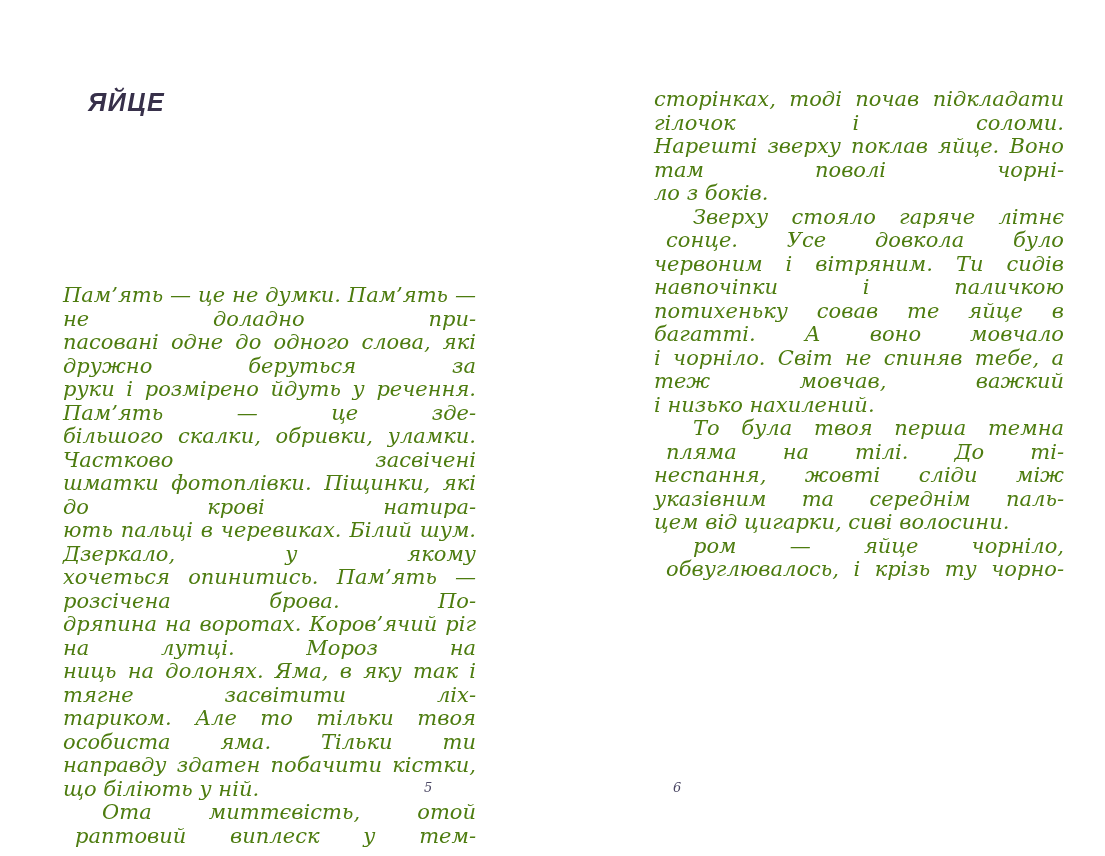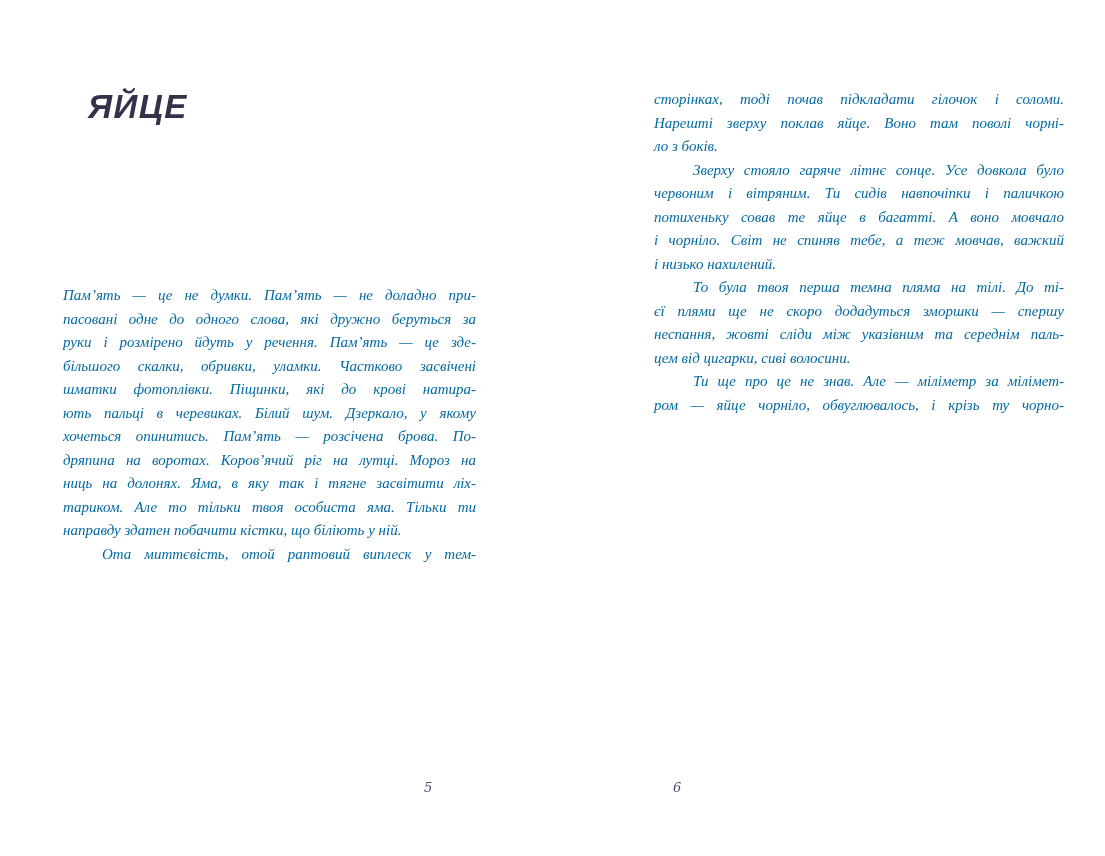--- a/index.html
+++ b/index.html
@@ -27,43 +27,42 @@
   .page.right { left: 654px; width: 410px; }
 
   .chapter-title {
     position: absolute;
     top: 88px;
     left: 25px;
     margin: 0;
     font-family: "Liberation Sans", sans-serif;
     font-style: italic;
     font-weight: 700;
-    font-size: 33px;
+    font-size: 25px;
     letter-spacing: 1.5px;
     color: #37304a;
   }
 
   .page-text {
     position: absolute;
     left: 0;
     right: 0;
   }
   .page.left  .page-text { top: 284px; }
   .page.right .page-text { top: 88px; }
 
   .para { margin: 0; }
   .line {
     font-style: italic;
-    font-size: 15px;
+    font-size: 21px;
     line-height: 23.5px;
-    color: #0369a1;
+    color: #4d7c0f;
     text-align: justify;
     text-align-last: justify;
     white-space: normal;
-    font-family: Liberation Serif, serif;
   }
   .line.last { text-align-last: left; }
   .para.indent .line:first-child { text-indent: 27px; margin-left: 12px; }
 
   .pagenum {
     position: absolute;
     top: 780px;
     font-style: italic;
     font-size: 13px;
     color: #4a4663;
@@ -108,25 +107,23 @@
         </div>
         <div class="para indent">
           <div class="line">Зверху стояло гаряче літнє сонце. Усе довкола було</div>
           <div class="line">червоним і вітряним. Ти сидів навпочіпки і паличкою</div>
           <div class="line">потихеньку совав те яйце в багатті. А воно мовчало</div>
           <div class="line">і чорніло. Світ не спиняв тебе, а теж мовчав, важкий</div>
           <div class="line last">і низько нахилений.</div>
         </div>
         <div class="para indent">
           <div class="line">То була твоя перша темна пляма на тілі. До ті-</div>
-          <div class="line">єї плями ще не скоро додадуться зморшки — спершу</div>
           <div class="line">неспання, жовті сліди між указівним та середнім паль-</div>
           <div class="line last">цем від цигарки, сиві волосини.</div>
         </div>
         <div class="para indent">
-          <div class="line">Ти ще про це не знав. Але — міліметр за мілімет-</div>
           <div class="line">ром — яйце чорніло, обвуглювалось, і крізь ту чорно-</div>
         </div>
       </div>
     <div class="pagenum">6</div>
   </div>
 
 </div>
 
 </body></html>

